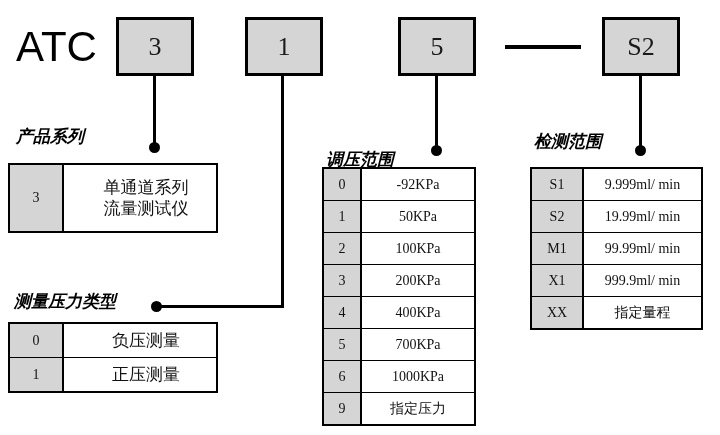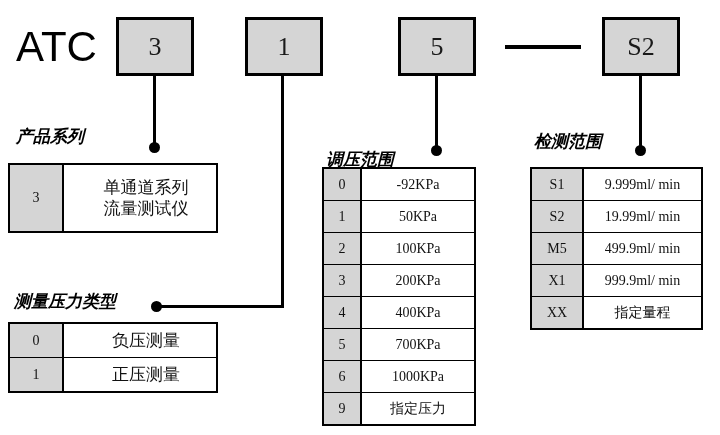--- a/index.html
+++ b/index.html
@@ -234,22 +234,22 @@
     <tbody>
         <tr>
           <td class="code">S1</td>
           <td class="desc">9.999ml/ min</td>
         </tr>
         <tr>
           <td class="code">S2</td>
           <td class="desc">19.99ml/ min</td>
         </tr>
         <tr>
-          <td class="code">M5</td>
-          <td class="desc">499.9ml/ min</td>
+          <td class="code">M1</td>
+          <td class="desc">99.99ml/ min</td>
         </tr>
         <tr>
           <td class="code">X1</td>
           <td class="desc">999.9ml/ min</td>
         </tr>
         <tr>
           <td class="code">XX</td>
           <td class="desc">指定量程</td>
         </tr>
       </tbody>

